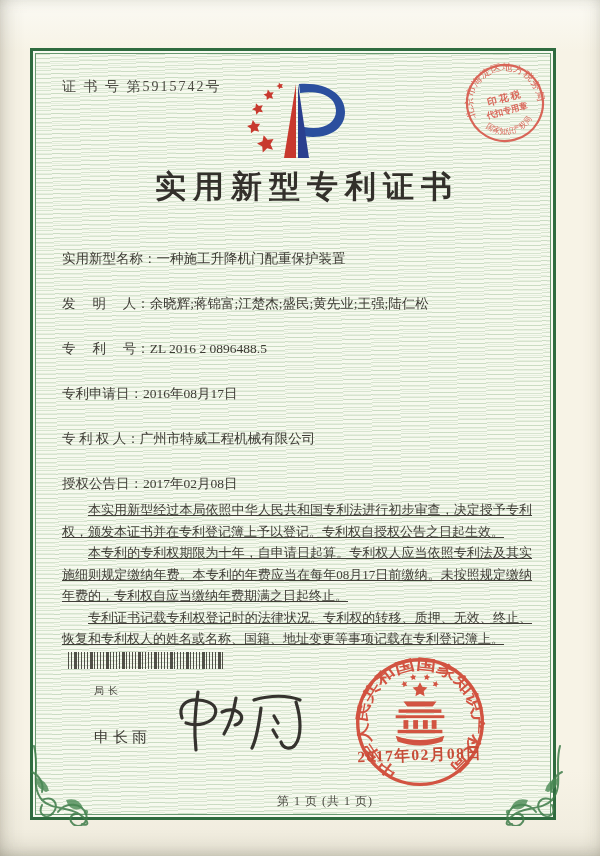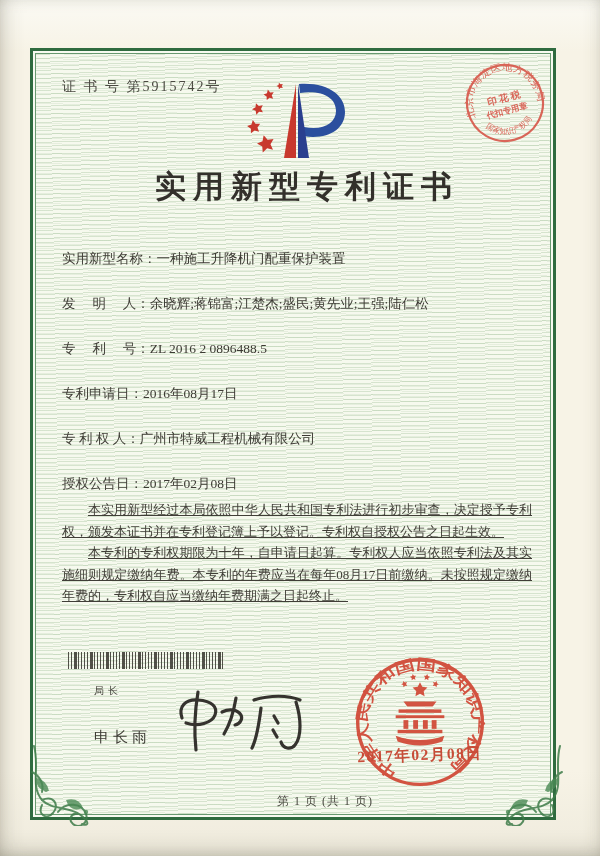--- a/index.html
+++ b/index.html
@@ -136,20 +136,21 @@
     <div class="field-row"><span class="field-label">发　 明　 人：</span><span class="field-value">余晓辉;蒋锦富;江楚杰;盛民;黄先业;王强;陆仁松</span></div>
     <div class="field-row"><span class="field-label">专　 利　 号：</span><span class="field-value">ZL 2016 2 0896488.5</span></div>
     <div class="field-row"><span class="field-label">专利申请日：</span><span class="field-value">2016年08月17日</span></div>
     <div class="field-row"><span class="field-label">专 利 权 人：</span><span class="field-value">广州市特威工程机械有限公司</span></div>
     <div class="field-row"><span class="field-label">授权公告日：</span><span class="field-value">2017年02月08日</span></div>
   </div>
 
   <div class="paragraphs">
     <p>本实用新型经过本局依照中华人民共和国专利法进行初步审查，决定授予专利权，颁发本证书并在专利登记簿上予以登记。专利权自授权公告之日起生效。</p>
     <p>本专利的专利权期限为十年，自申请日起算。专利权人应当依照专利法及其实施细则规定缴纳年费。本专利的年费应当在每年08月17日前缴纳。未按照规定缴纳年费的，专利权自应当缴纳年费期满之日起终止。</p>
+    <p>专利证书记载专利权登记时的法律状况。专利权的转移、质押、无效、终止、恢复和专利权人的姓名或名称、国籍、地址变更等事项记载在专利登记簿上。</p>
   </div>
 
   <div class="barcode"></div>
 
   <div class="officer-title">局长</div>
   <div class="officer-name">申长雨</div>
 
   <svg class="signature" viewBox="0 0 152 74">
     <g stroke="#26231f" stroke-width="3.2" fill="none" stroke-linecap="round" opacity=".92">
       <path d="M40,8 C37,26 36,48 38,66"></path>

